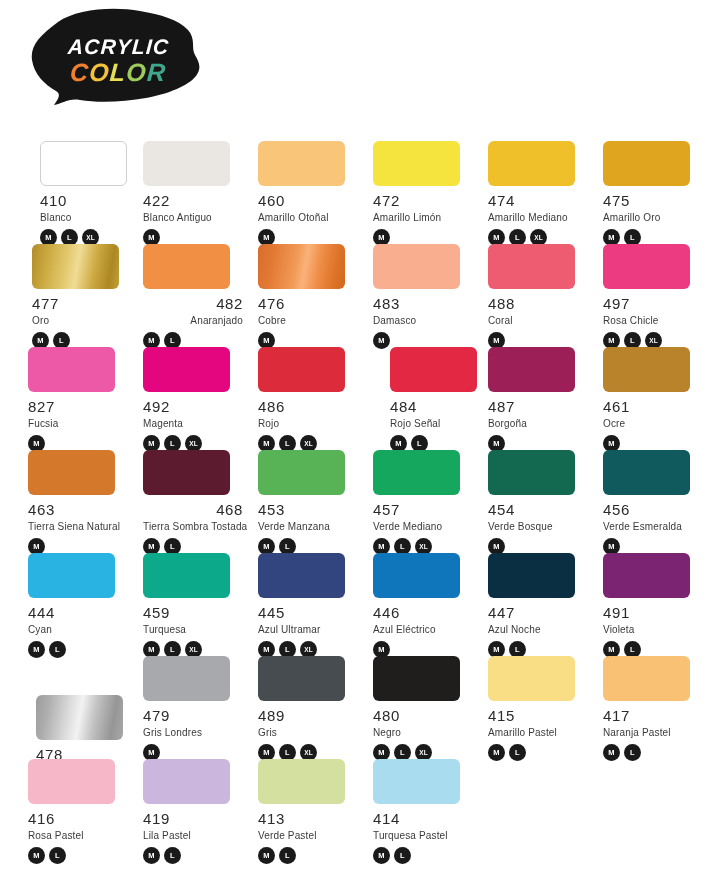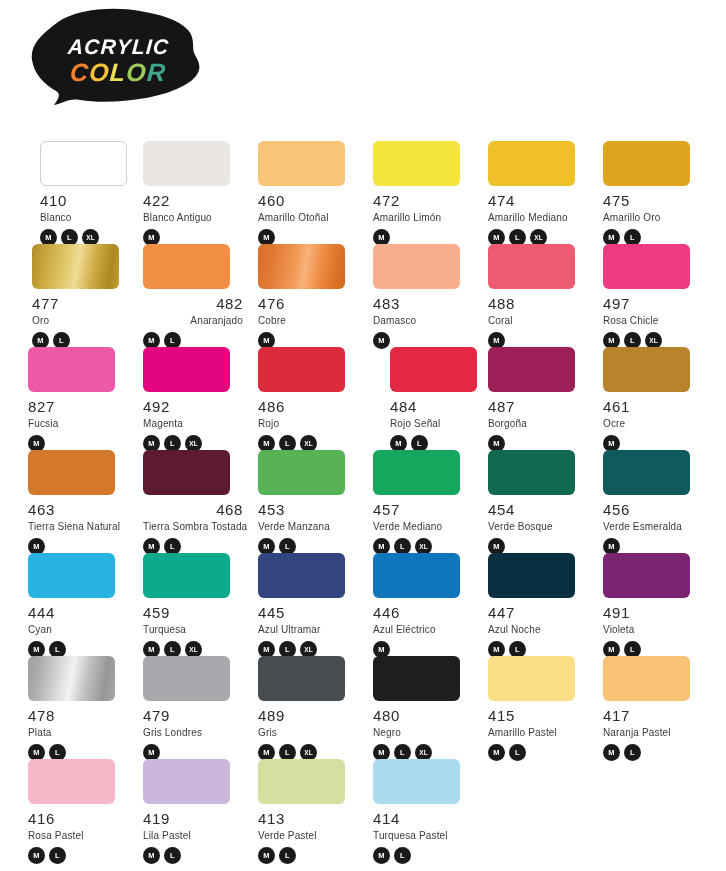--- a/index.html
+++ b/index.html
@@ -335,21 +335,21 @@
           <div class="swatch" style="background: rgb(123, 36, 114);"></div>
           <div class="code">491</div>
           <div class="cname">Violeta</div>
           <div class="sizes">
             <div class="badge">M</div>
             <div class="badge">L</div>
           </div>
         </div>
       </div>
       <div class="row">
-        <div class="cell" style="left: 0px;">
+        <div class="cell" style="left: 8px; margin-top: 39px;">
           <div class="swatch" style="background: linear-gradient(100deg, rgb(156, 156, 156) 0%, rgb(173, 173, 173) 14%, rgb(220, 220, 220) 38%, rgb(242, 242, 242) 50%, rgb(194, 194, 194) 66%, rgb(150, 150, 150) 86%, rgb(168, 168, 168) 100%);"></div>
           <div class="code">478</div>
           <div class="cname">Plata</div>
           <div class="sizes">
             <div class="badge">M</div>
             <div class="badge">L</div>
           </div>
         </div>
         <div class="cell" style="left: 115px;">
           <div class="swatch" style="background: rgb(167, 169, 172);"></div>

